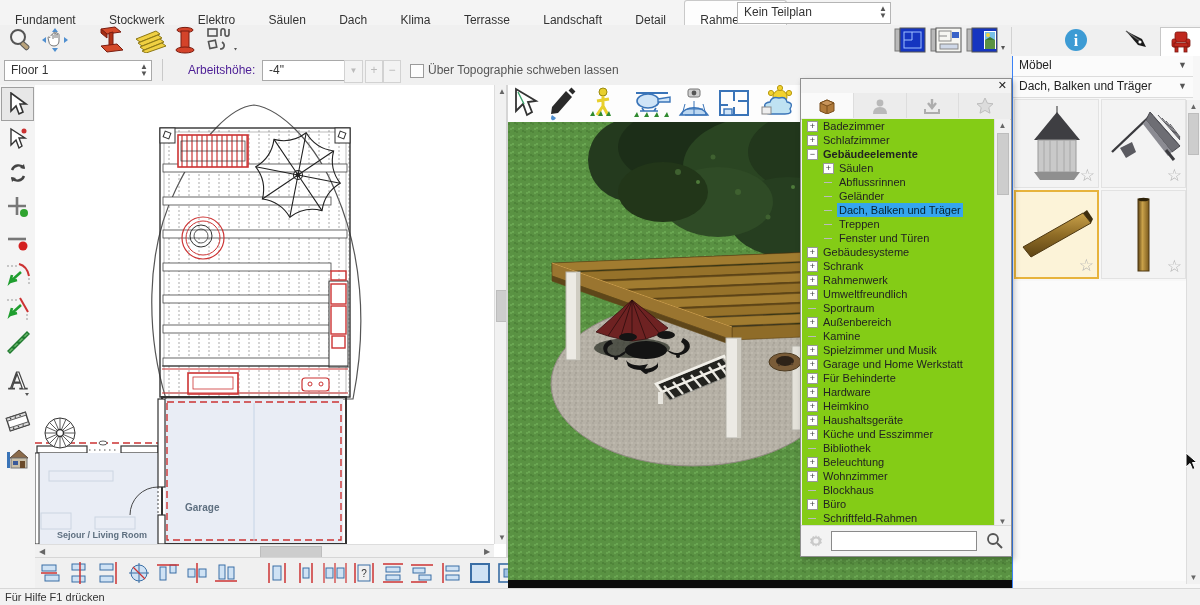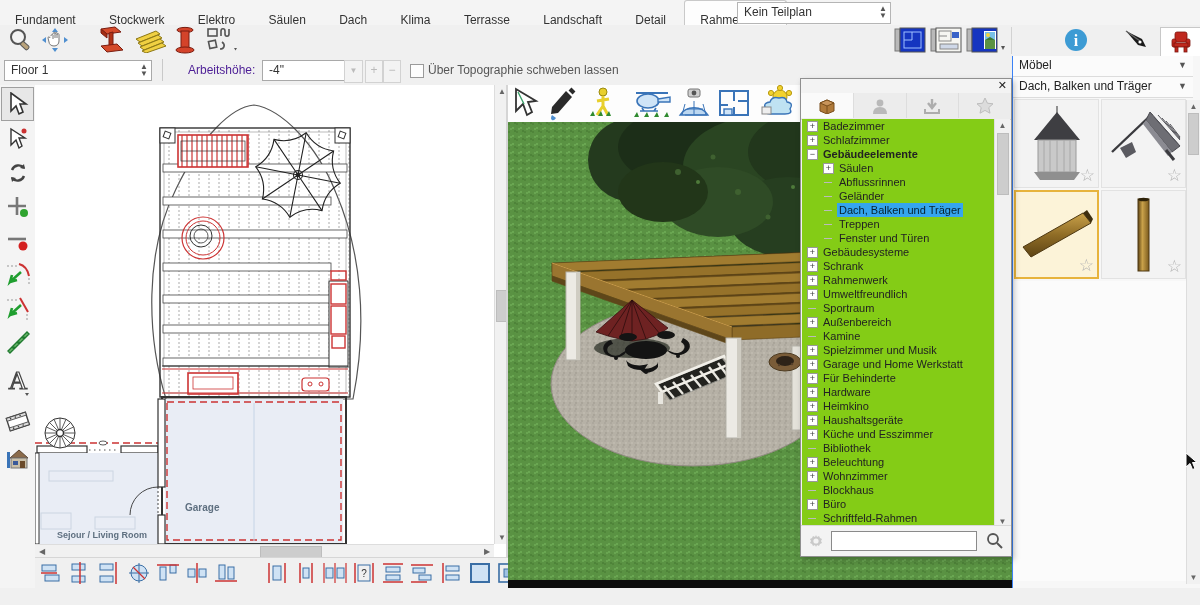--- a/index.html
+++ b/index.html
@@ -942,18 +942,21 @@
         <rect x="8" y="8" width="10" height="8" fill="#9fc2e2" stroke="#3a6ea5"></rect>
         <path d="M18 16l4 4" stroke="#3a6ea5" stroke-width="1.6"></path>
       </svg>
     <svg class="bico" viewBox="0 0 26 24">
         <path d="M6 2v20" stroke="#c33" stroke-width="2"></path>
         <rect x="11" y="5" width="11" height="14" fill="#cfe2f4" stroke="#3a6ea5"></rect>
         <path d="M11 12h11" stroke="#3a6ea5"></path>
       </svg>
   </div>
 
+  <div id="statusbar" class="abs">
+    <span>Für Hilfe F1 drücken</span>
+  </div>
 
   <svg id="cursor" class="abs" viewBox="0 0 16 20">
       <path d="M2 1 L2 15 L6 11.5 L8.5 17.5 L11 16.5 L8.5 10.5 L13 10.5 Z" fill="#111" stroke="#fff" stroke-width="1"></path>
     </svg>
 
 </div>
 
 </body></html>

